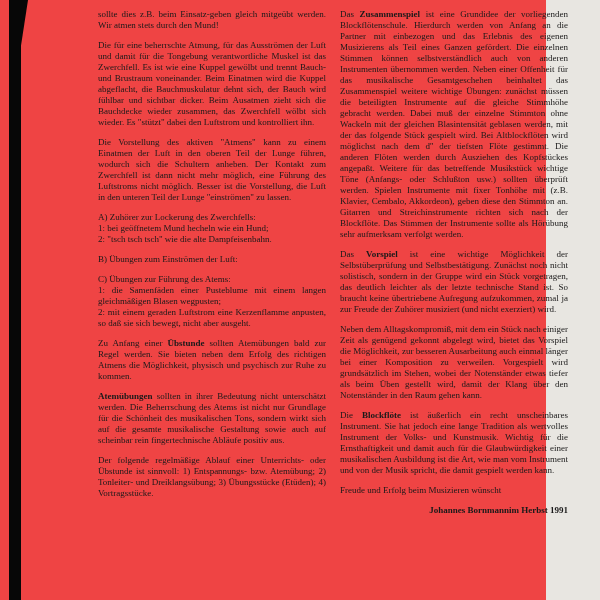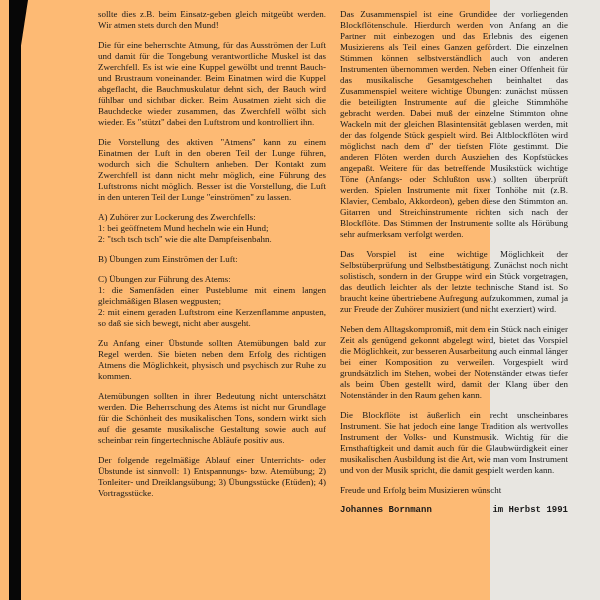--- a/index.html
+++ b/index.html
@@ -2,22 +2,22 @@
 <html lang="de"><head>
 <meta charset="utf-8">
 <style>
   html, body { margin: 0; padding: 0; }
   body {
     width: 600px; height: 600px; overflow: hidden;
     background: #e8e6e1;
     font-family: "Liberation Serif", serif;
   }
   .page {
-    position: relative; width: 490px; height: 600px;
-    background: #fdba74;
+    position: relative; width: 546px; height: 600px;
+    background: #ef4444;
   }
   
   .scan-bar {
     position: absolute; left: 9px; top: 0; width: 12px; height: 600px;
     background: #070707;
   }
   .scan-wedge {
     position: absolute; left: 9px; top: 0; width: 19px; height: 52px;
     background: #070707;
     clip-path: polygon(0 0, 100% 0, 58% 100%, 0 100%);
@@ -28,24 +28,24 @@
   }
   .col {
     width: 228px;
     font-size: 9px; line-height: 11px;
     color: #1a1a1a;
     text-align: justify;
   }
   .para { margin: 0 0 9px 0; }
   .para:last-child { margin-bottom: 16px; }
   .line { margin: 0; }
-  b { font-weight: normal; }
+  b { font-weight: bold; }
   .signature {
-    display: flex; justify-content: space-between;
-    font-weight: bold; margin-top: 8px; font-family: Liberation Mono, monospace;
+    display: flex; justify-content: flex-end;
+    font-weight: bold; margin-top: 8px;
   }
 </style>
 </head>
 <body>
 
 <div class="page">
   <div class="scan-bar"></div>
   <div class="scan-wedge"></div>
 
   <div class="content">

